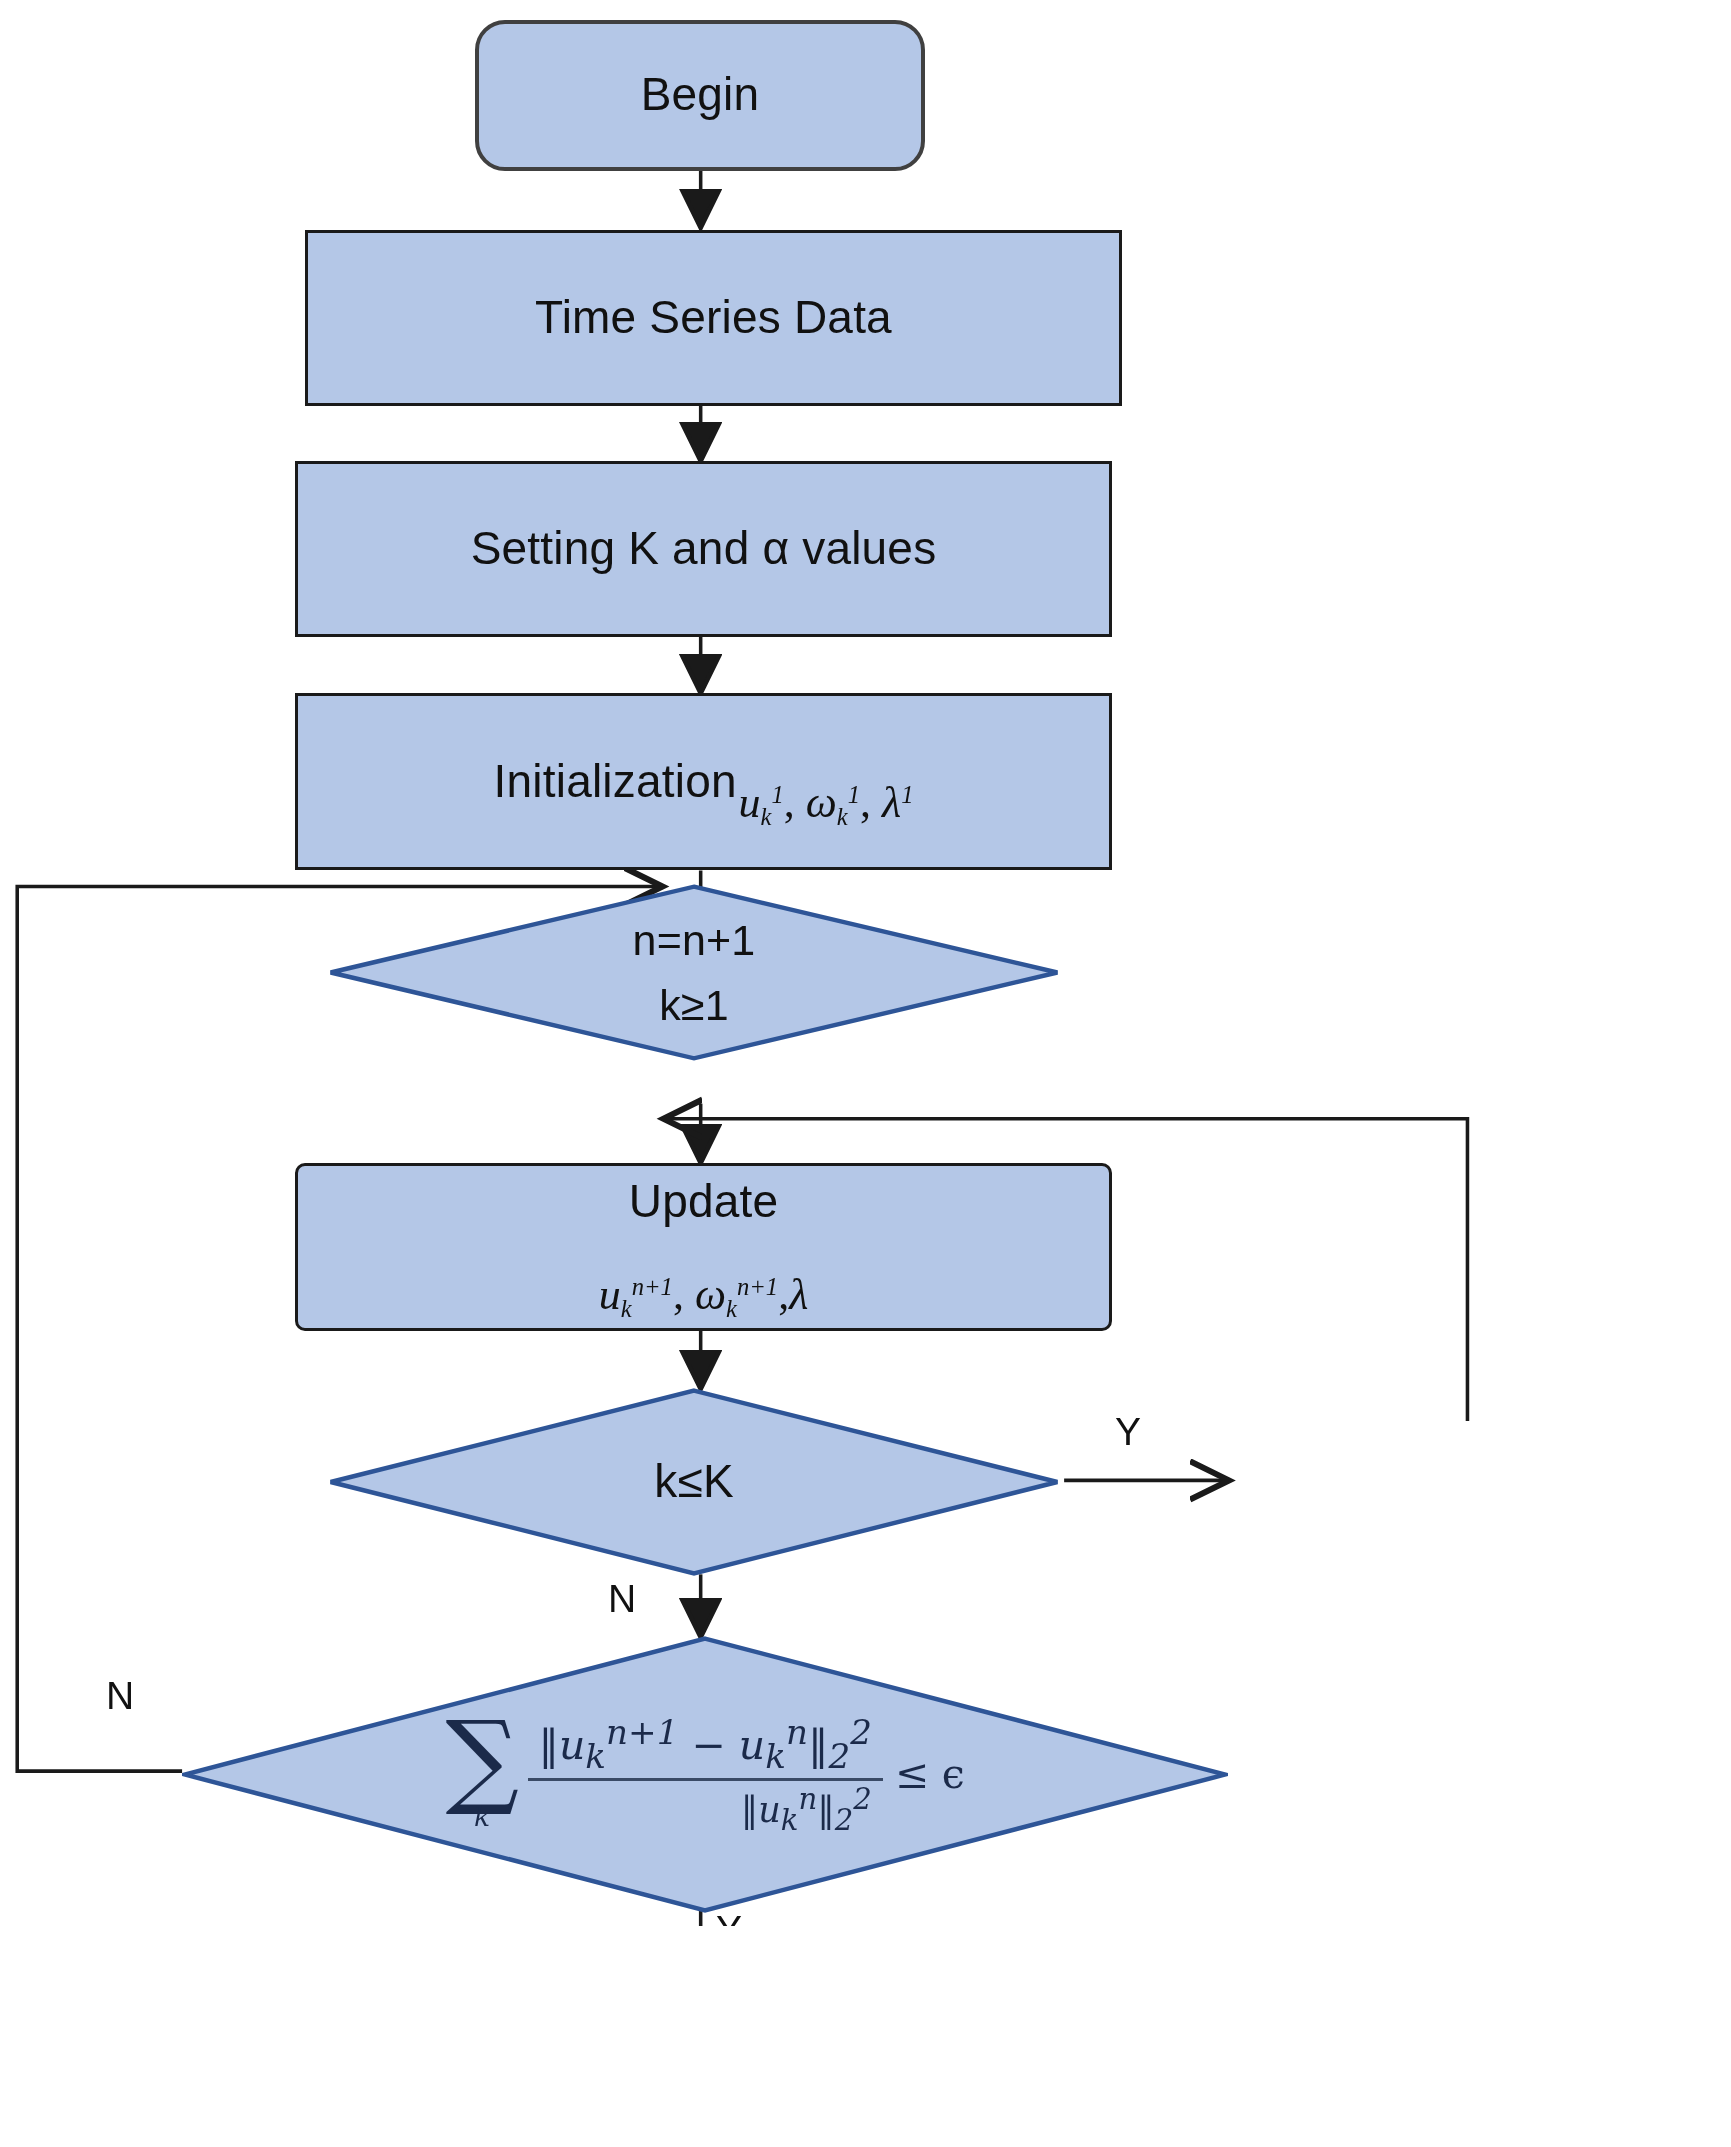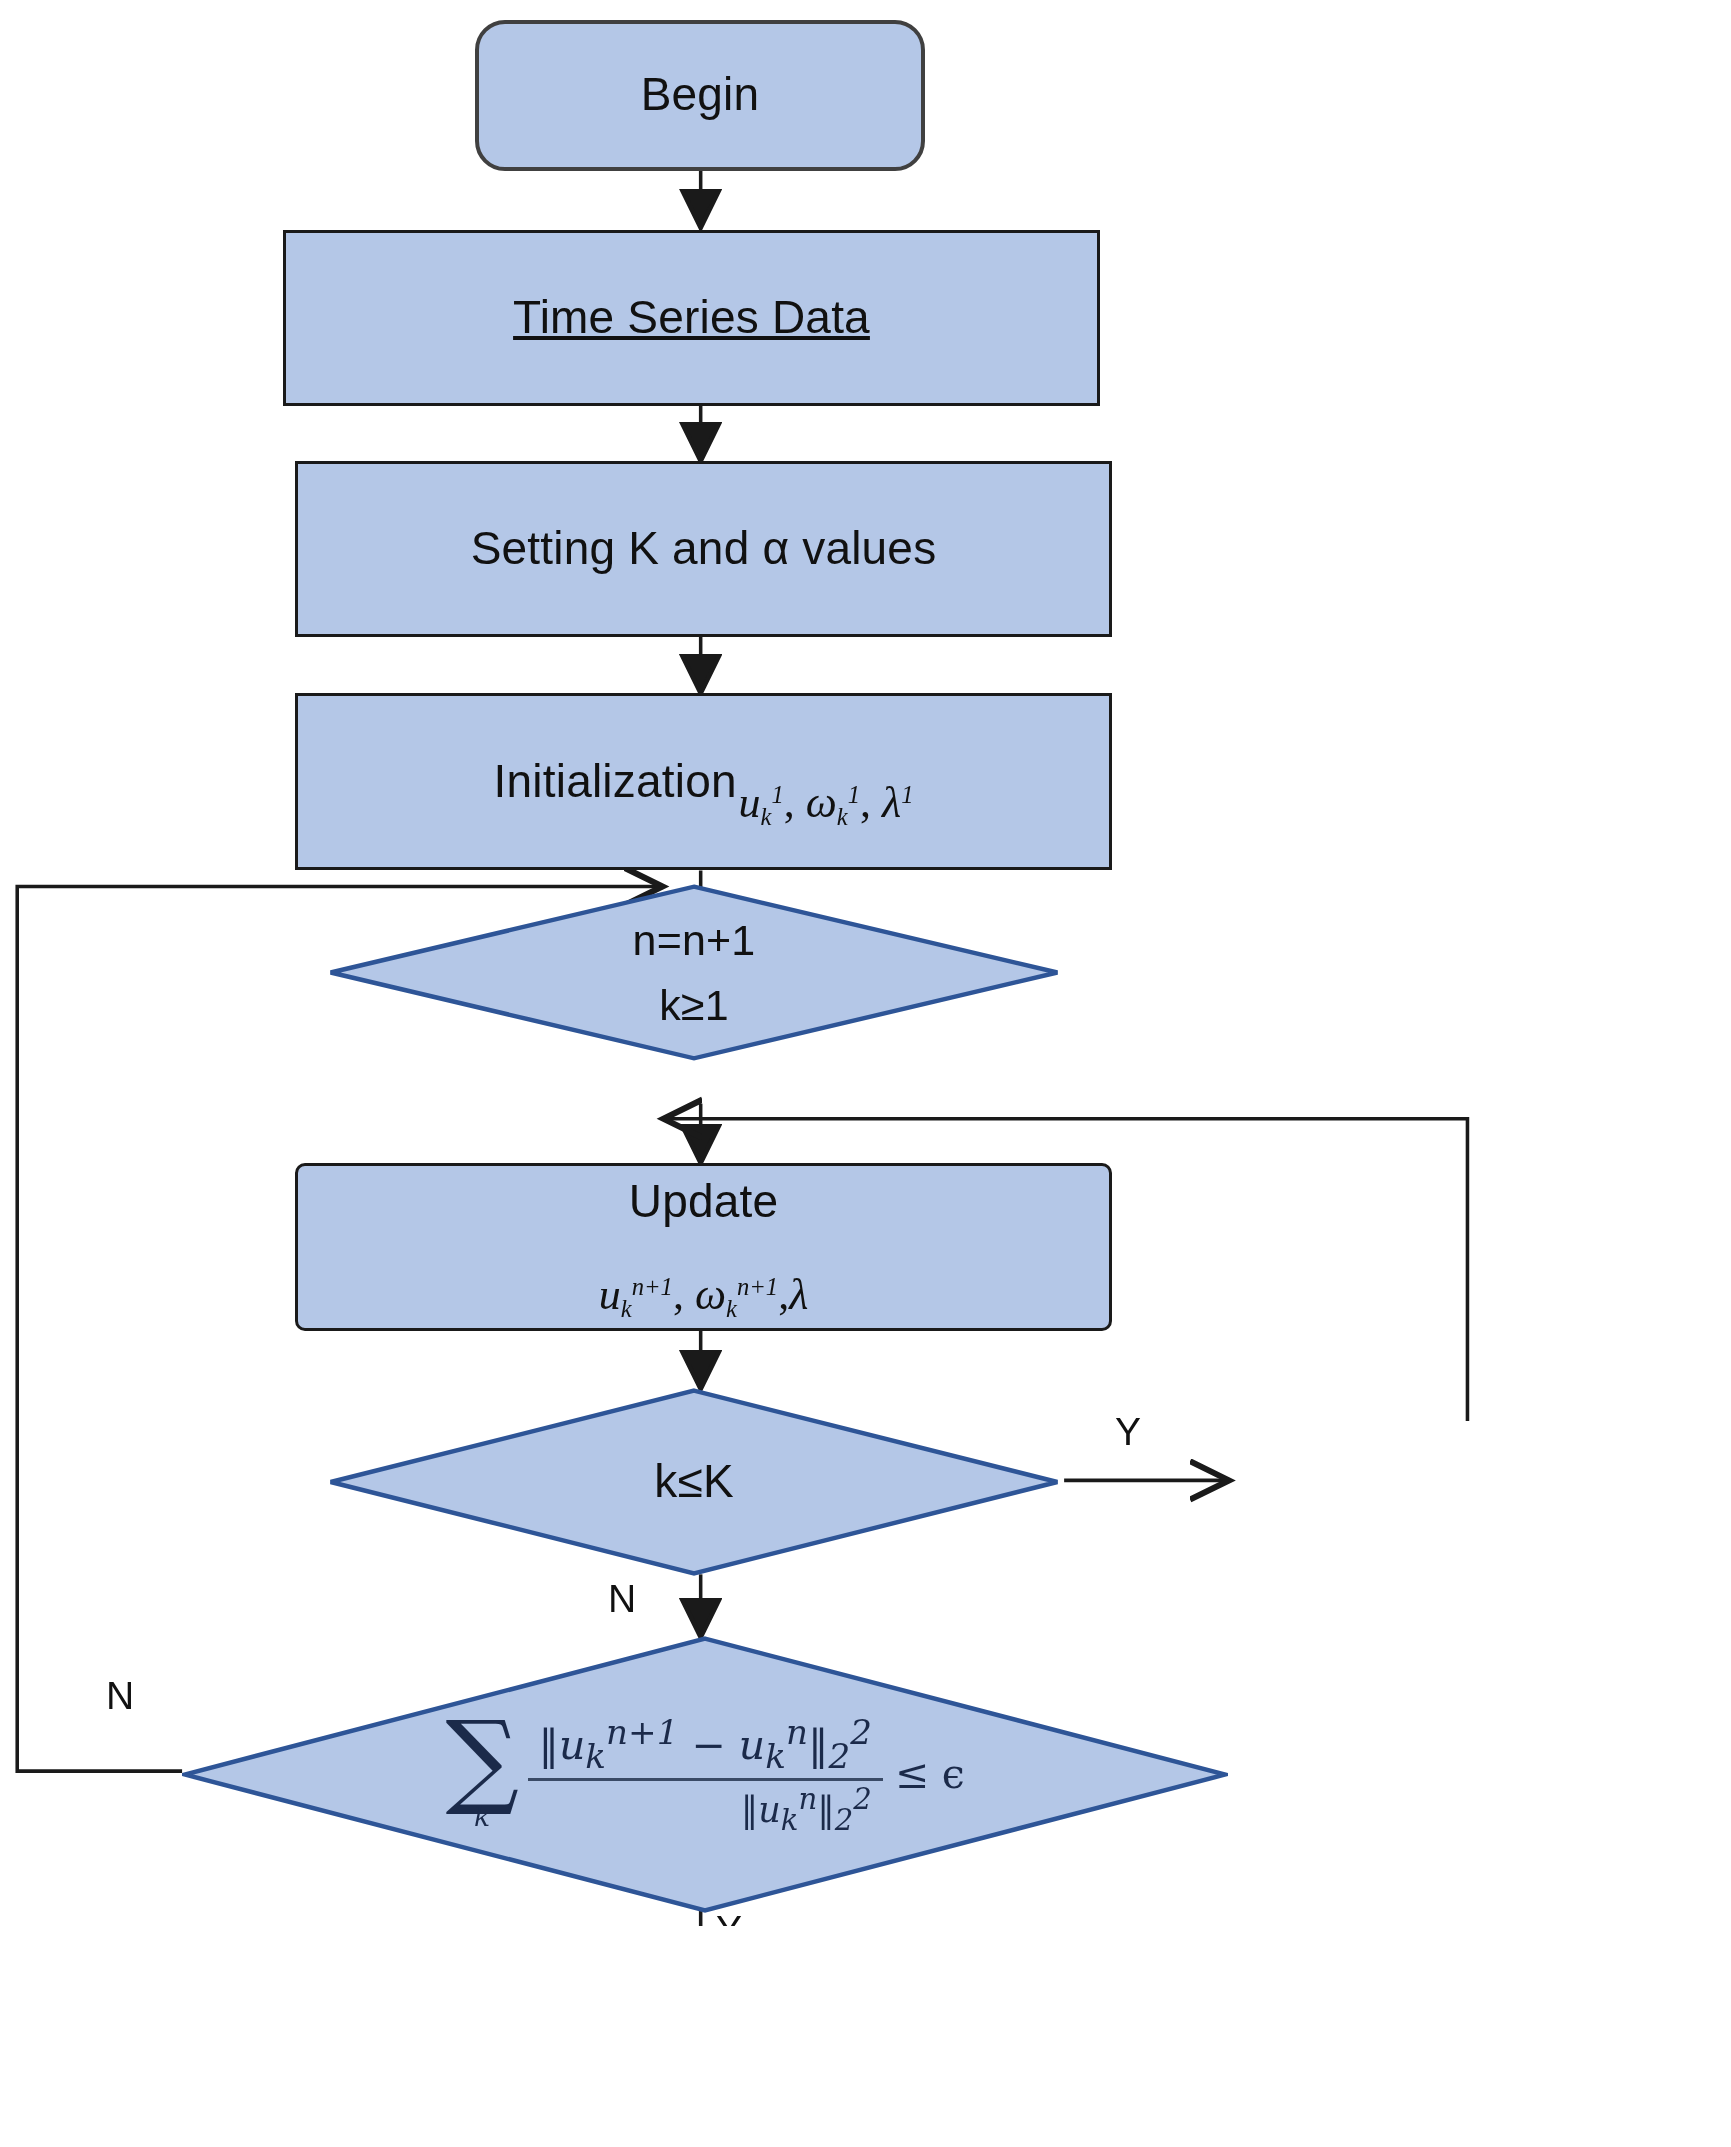--- a/index.html
+++ b/index.html
@@ -186,21 +186,21 @@
 
     <line x1="790" y1="1776" x2="790" y2="1845" stroke="#1a1a1a" stroke-width="4" marker-end="url(#ahf)"></line>
 
     <line x1="790" y1="2155" x2="790" y2="2222" stroke="#1a1a1a" stroke-width="4" marker-end="url(#ahf)"></line>
   </svg>
 
   <div class="node term" style="left:475px; top:19.5px; width:450px; height:151px;">
     <span class="lbl lbl-big">Begin</span>
   </div>
 
-  <div class="node proc" style="left:283px; top:230px; width:817px; height:176px;text-decoration:underline;">
+  <div class="node proc" style="left:305px; top:230px; width:817px; height:176px;">
     <span class="lbl lbl-big">Time Series Data</span>
   </div>
 
   <div class="node proc" style="left:295px; top:461px; width:817px; height:176px;">
     <span class="lbl lbl-big">Setting K and α values</span>
   </div>
 
   <div class="node proc" style="left:295px; top:693px; width:817px; height:177px; gap:1.8px;">
     <span class="lbl lbl-big">Initialization</span>
     <span class="math" aria-label="u sub k superscript 1, omega sub k superscript 1, lambda superscript 1">

